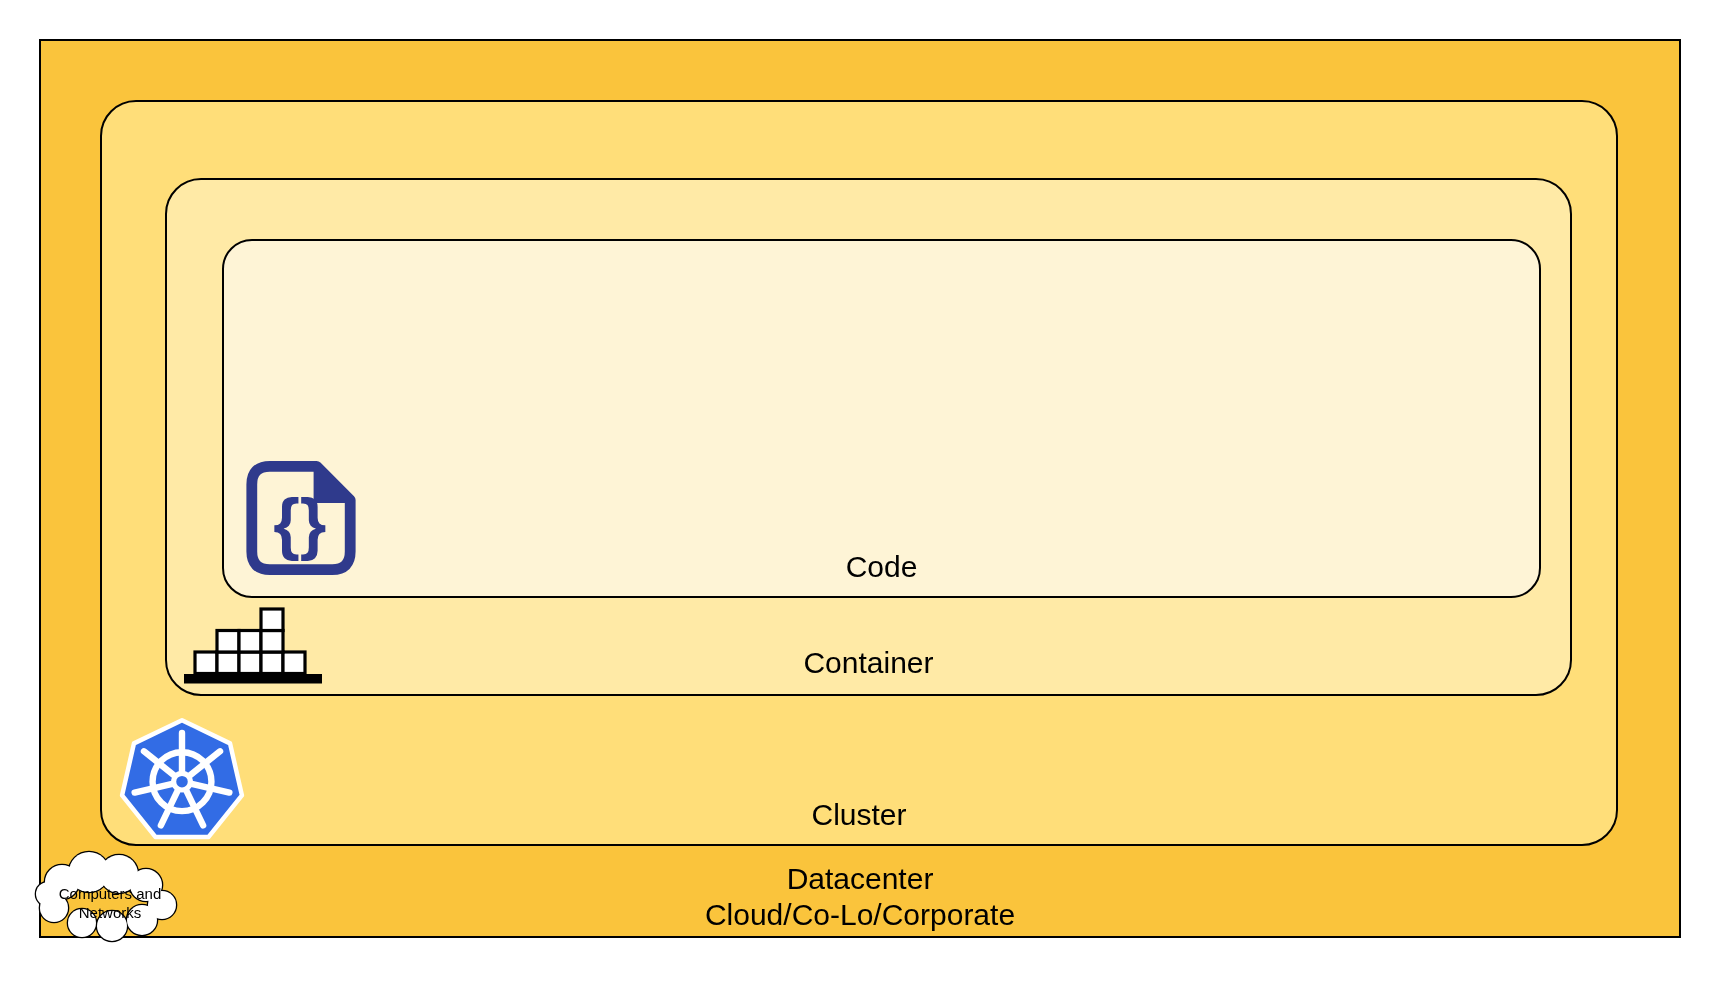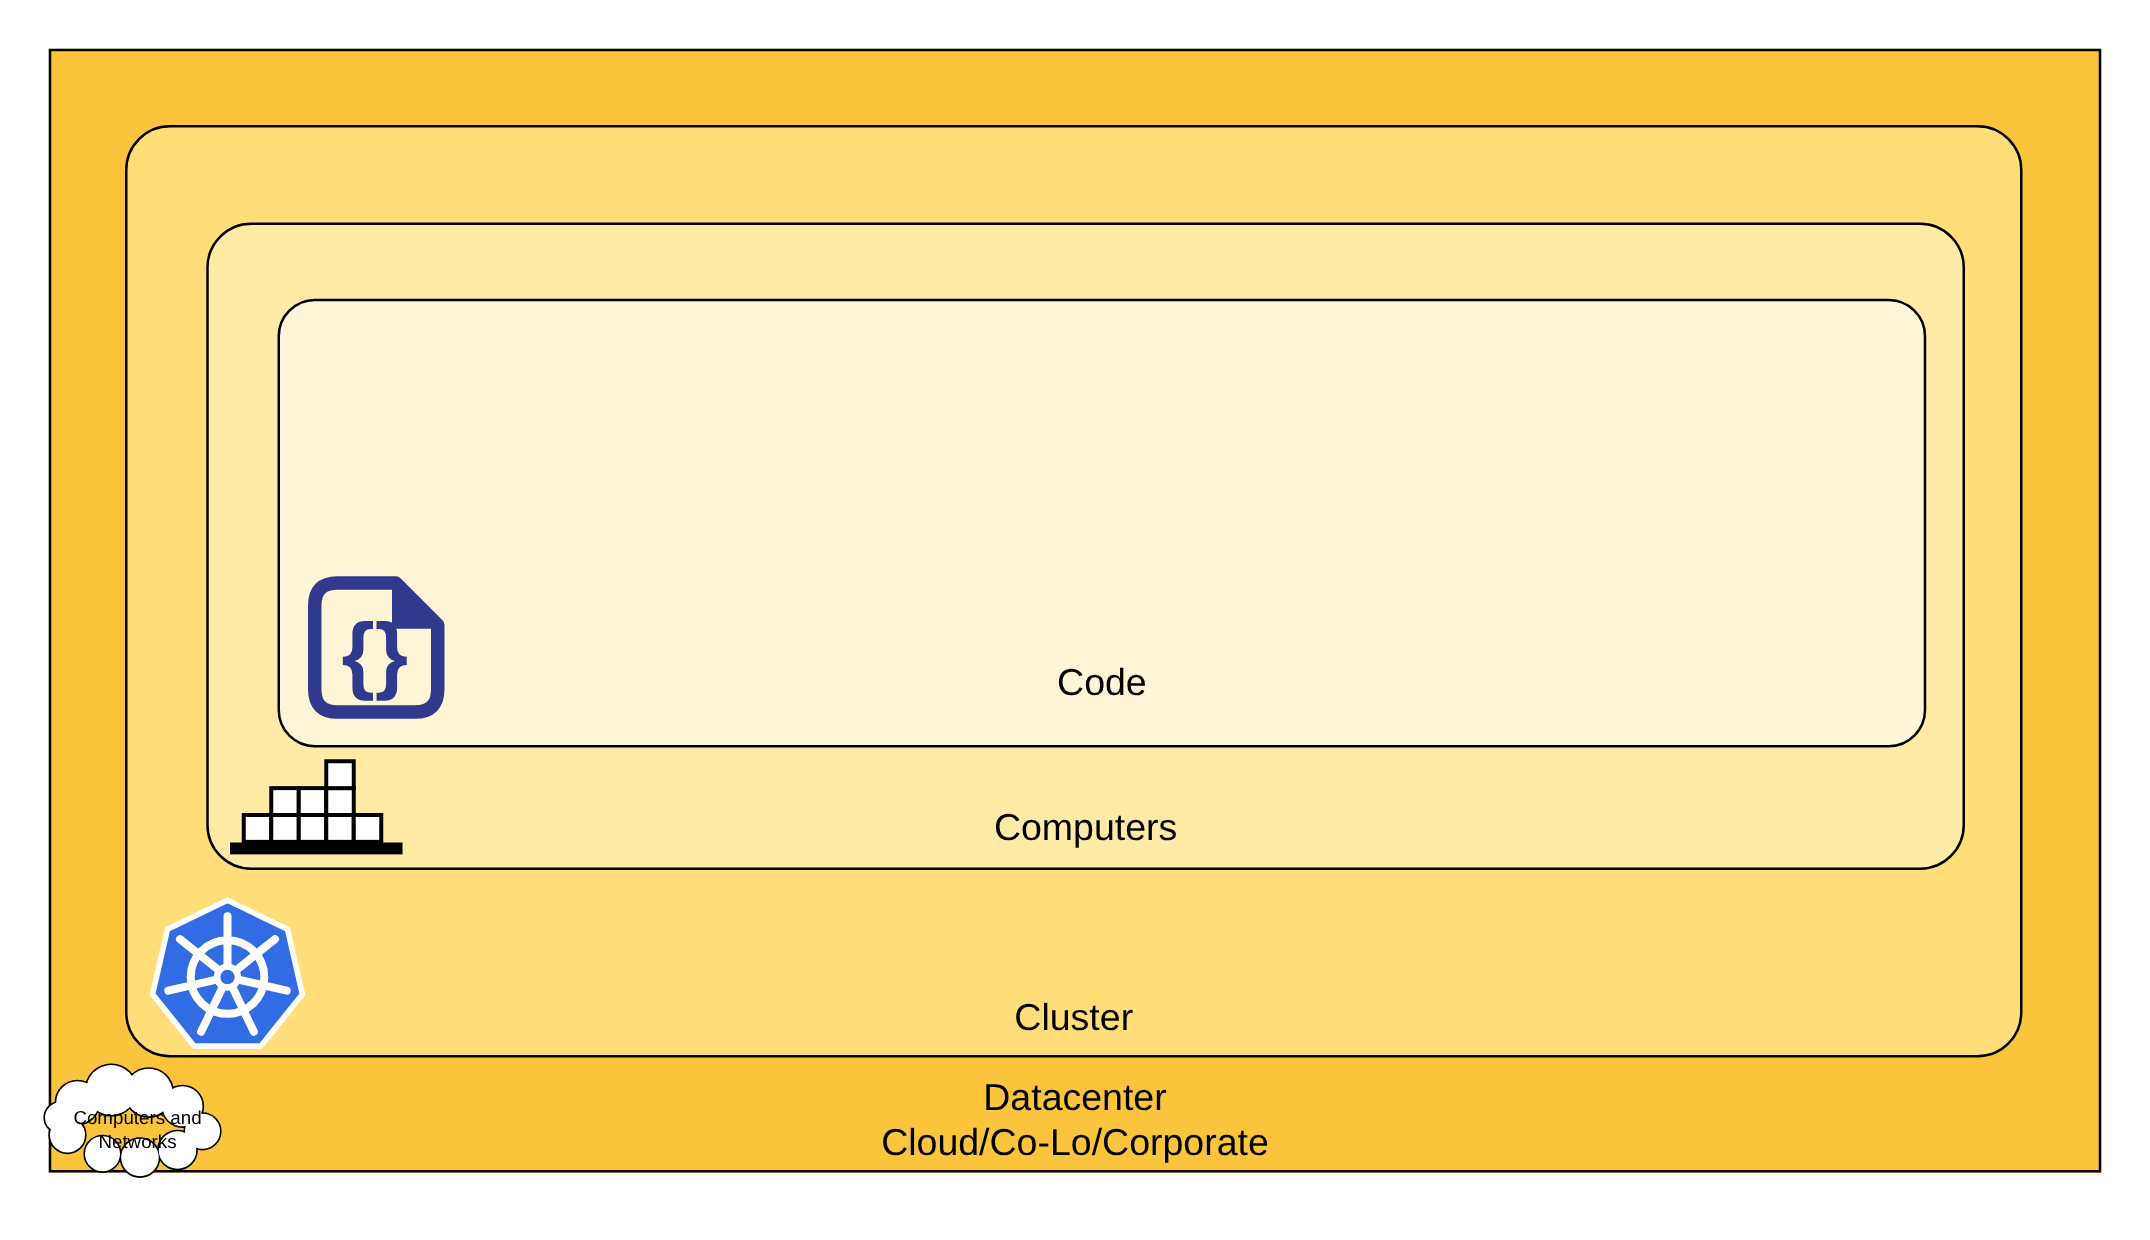--- a/index.html
+++ b/index.html
@@ -38,21 +38,21 @@
   }
 
   .layer-label {
     position: absolute;
     left: 0; right: 0;
     text-align: center;
     font-size: 30px;
     color: #000000;
     line-height: 34px;
   }
-  .label-code      { bottom: 32px; }
+  .label-code      { bottom: 12px; }
   .label-container { bottom: 14px; }
   .label-cluster   { bottom: 12px; }
   .label-datacenter{ bottom: 3px; line-height: 36px; }
 
   .icon { position: absolute; }
   .icon-code-file  { left: 16px;  top: 217px; width: 122px; height: 120px; }
   .icon-bricks     { left: 14px;  top: 425px; width: 145px; height: 80px;  }
   .icon-kubernetes { left: 16px;  top: 610px; width: 128px; height: 138px; }
   .icon-cloud      { left: 34px;  top: 850px; width: 152px; height: 95px; z-index: 10; }
 
@@ -89,21 +89,21 @@
             <rect x="102" y="47" width="22" height="21.5"></rect>
 
             <rect x="36" y="25.5" width="22" height="21.5"></rect>
             <rect x="58" y="25.5" width="22" height="21.5"></rect>
             <rect x="80" y="25.5" width="22" height="21.5"></rect>
 
             <rect x="80" y="4" width="22" height="21.5"></rect>
           </g>
           <rect x="3" y="69" width="138" height="9.5" fill="#000000"></rect>
         </svg>
-        <div class="layer-label label-container">Computers</div>
+        <div class="layer-label label-container">Container</div>
       </div>
 
       <svg class="icon icon-kubernetes" viewBox="0 0 100 105">
         <polygon points="50,5 87.5,23.1 96.8,63.7 70.8,96.2 29.2,96.2 3.2,63.7 12.5,23.1" fill="#326CE5" stroke="#FFFFFF" stroke-width="3.5" stroke-linejoin="round"></polygon>
         <g stroke="#FFFFFF" stroke-width="5" stroke-linecap="round" fill="none">
           <circle cx="50" cy="53" r="23"></circle>
           <line x1="50" y1="53" x2="50" y2="15"></line>
           <line x1="50" y1="53" x2="79.7" y2="29.3"></line>
           <line x1="50" y1="53" x2="87" y2="61.5"></line>
           <line x1="50" y1="53" x2="66.5" y2="87.2"></line>

